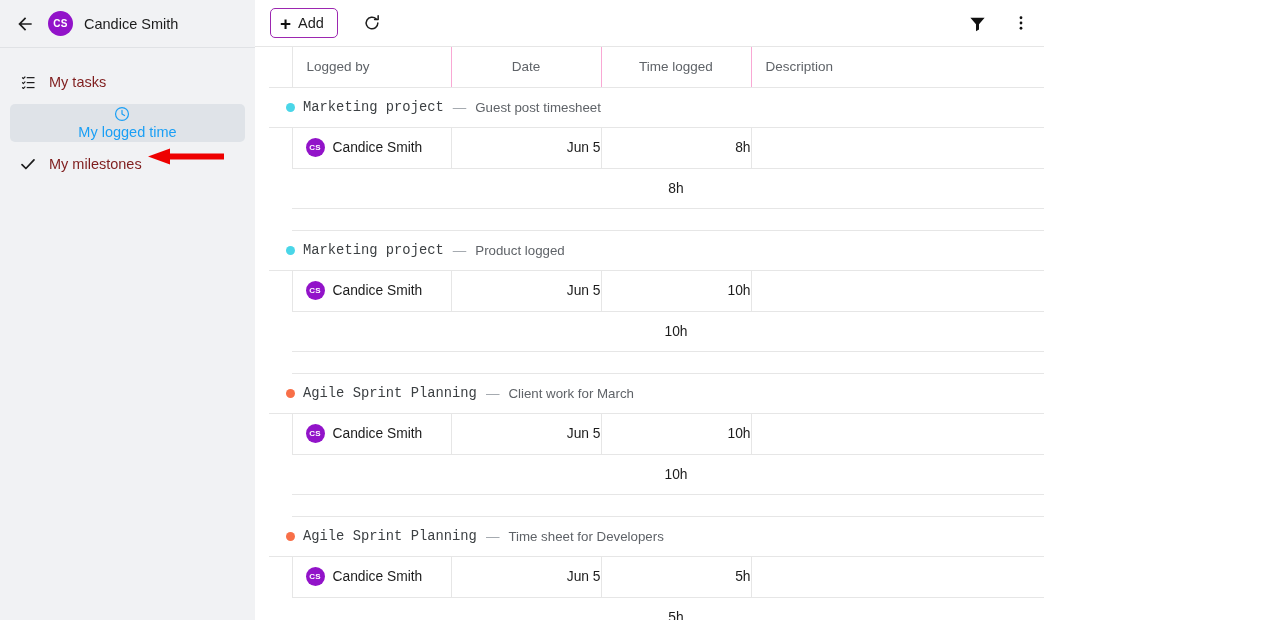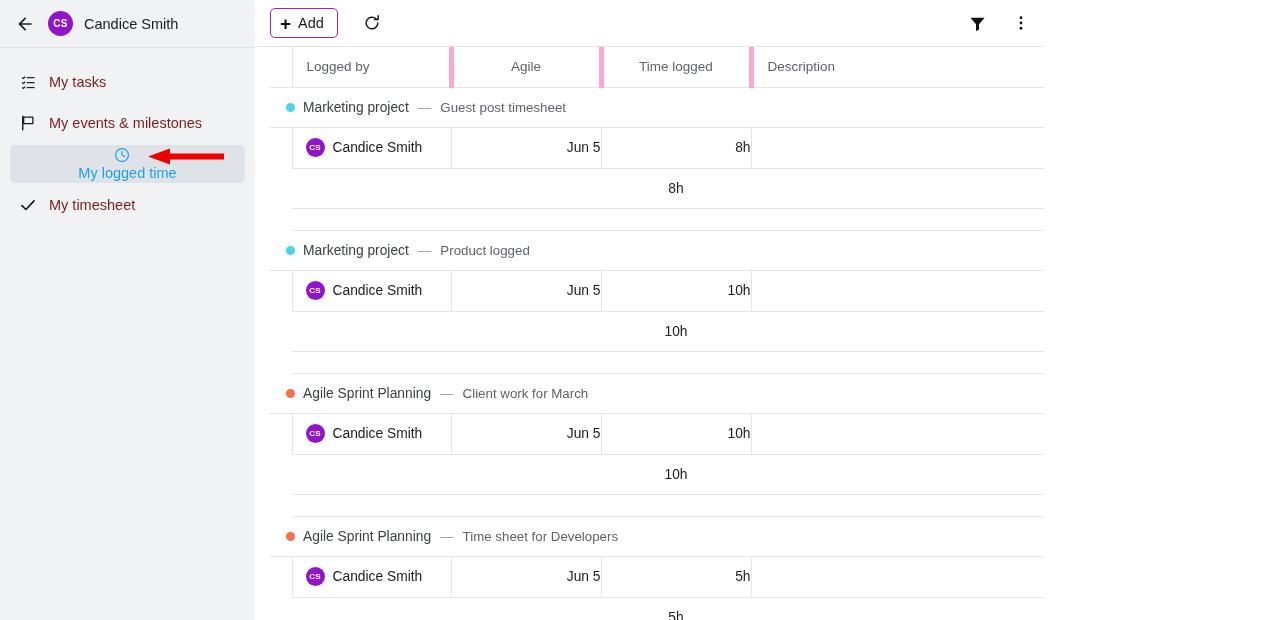--- a/index.html
+++ b/index.html
@@ -123,40 +123,40 @@
   table.grid col.c-date   { width: 150px; }
   table.grid col.c-time   { width: 150px; }
   table.grid col.c-desc   { width: 300px; }
   table.grid col.c-task   { width: 318px; }
 
   thead th {
     height: 40px;
     font-size: 13.5px; font-weight: normal;
     color: #5f6368;
     border-bottom: 1px solid #e6e6e6;
-    border-right: 5px solid #f9a8d4;
+    border-right: 1px solid #f9a8d4;
     text-align: center;
     vertical-align: middle;
   }
   thead th.spacer { border-right: 1px solid #e6e6e6; border-left: 0; }
   thead th.left { text-align: left; padding-left: 14px; }
   thead th.last { border-right: 0; }
 
   tr.group-row td {
     height: 40px;
     border-bottom: 1px solid #e6e6e6;
     padding-left: 17px;
     vertical-align: middle;
   }
   .grp { display: flex; align-items: center; gap: 0; }
   .grp .dot {
     width: 9px; height: 9px; border-radius: 50%;
     flex: 0 0 9px; margin-right: 8px;
   }
-  .grp .proj { font-size: 13.8px; color: #3c4043; }
+  .grp .proj { font-size: 13.8px; color: #3c4043; font-family: Liberation Mono, monospace; }
   .grp .dash { font-size: 13.5px; color: #9aa0a6; margin: 0 9px; }
   .grp .sheet { font-size: 13.3px; color: #5f6368; }
 
   tr.entry-row td {
     height: 41px;
     border-bottom: 1px solid #e6e6e6;
     border-right: 1px solid #e6e6e6;
     text-align: right;
     font-size: 13.8px;
     color: #1c1c1c;
@@ -212,47 +212,38 @@
             <path d="M3.5 12.3l1.2 1.2L7 11.2" stroke="#1c1c1c" stroke-width="1.6" fill="none" stroke-linecap="round" stroke-linejoin="round"></path>
             <path d="M3.5 19.3l1.2 1.2L7 18.2" stroke="#1c1c1c" stroke-width="1.6" fill="none" stroke-linecap="round" stroke-linejoin="round"></path>
             <rect x="9.5" y="4.3" width="11" height="1.7" fill="#1c1c1c"></rect>
             <rect x="9.5" y="11.3" width="11" height="1.7" fill="#1c1c1c"></rect>
             <rect x="9.5" y="18.3" width="11" height="1.7" fill="#1c1c1c"></rect>
           </svg>
         </span>
         <span class="lbl">My tasks</span>
       </div>
 
-      <div class="sb-item">
-        <span class="ico">
-          <svg width="18" height="18" viewBox="0 0 24 24" aria-hidden="true">
-            <path d="M5 3v18" stroke="#1c1c1c" stroke-width="1.9" stroke-linecap="round"></path>
-            <path d="M6.2 4.2h12.3v8.6H6.2z" stroke="#1c1c1c" stroke-width="1.7" fill="none" stroke-linejoin="round"></path>
-          </svg>
-        </span>
-        <span class="lbl">My events &amp; milestones</span>
-      </div>
 
       <div class="sb-item active">
         <span class="ico">
           <svg width="18" height="18" viewBox="0 0 24 24" aria-hidden="true">
             <circle cx="12" cy="12" r="8.6" stroke="#1a9ff5" stroke-width="1.6" fill="none"></circle>
             <path d="M12 7.2V12l3.4 2" stroke="#1a9ff5" stroke-width="1.6" fill="none" stroke-linecap="round" stroke-linejoin="round"></path>
           </svg>
         </span>
         <span class="lbl">My logged time</span>
       </div>
 
       <div class="sb-item">
         <span class="ico">
           <svg width="18" height="18" viewBox="0 0 24 24" aria-hidden="true">
             <path d="M4 12.8l5.2 5.2L20 6.6" stroke="#1c1c1c" stroke-width="2.3" fill="none" stroke-linecap="round" stroke-linejoin="round"></path>
           </svg>
         </span>
-        <span class="lbl">My timesheet</span>
+        <span class="lbl">My milestones</span>
       </div>
     </nav>
 
     <svg class="anno-arrow" viewBox="0 0 76 17" aria-hidden="true">
       <path d="M0 8.5 L22 0.5 L22 5.5 L76 5.5 L76 11.5 L22 11.5 L22 16.5 Z" fill="#ee0000"></path>
     </svg>
   </aside>
 
   <section class="main">
 
@@ -290,21 +281,21 @@
             <col class="c-date">
           <col class="c-time">
             <col class="c-desc">
             <col class="c-task">
         </colgroup>
 
         <thead>
           <tr>
             <th class="spacer"></th>
             <th class="left">Logged by</th>
-            <th>Agile</th>
+            <th>Date</th>
             <th>Time logged</th>
             <th class="left">Description</th>
             <th class="left last">Task</th>
           </tr>
         </thead>
 
         <tbody>
 
           <tr class="group-row">
             <td colspan="6">

